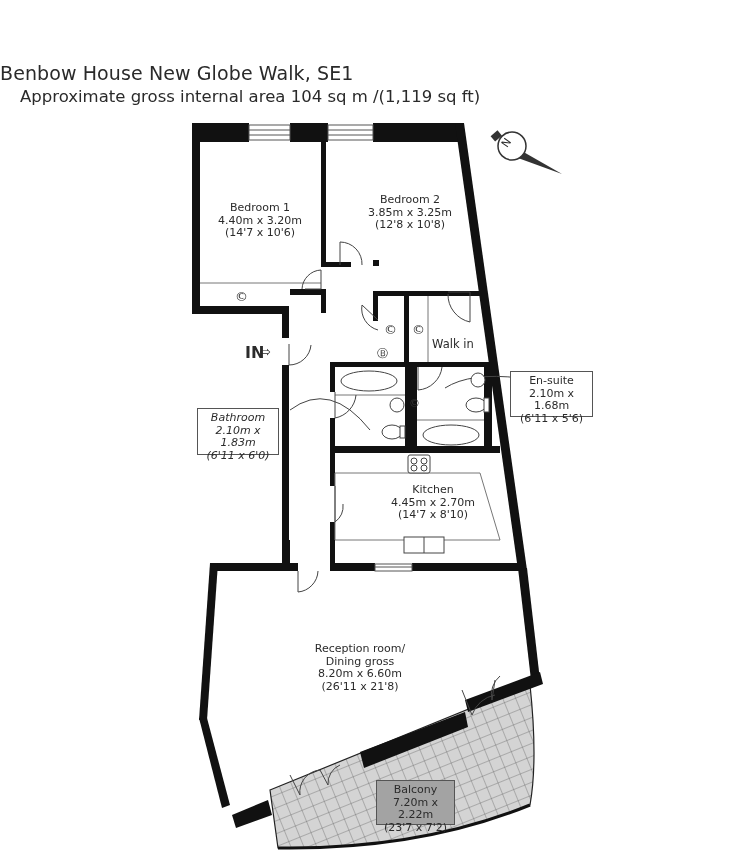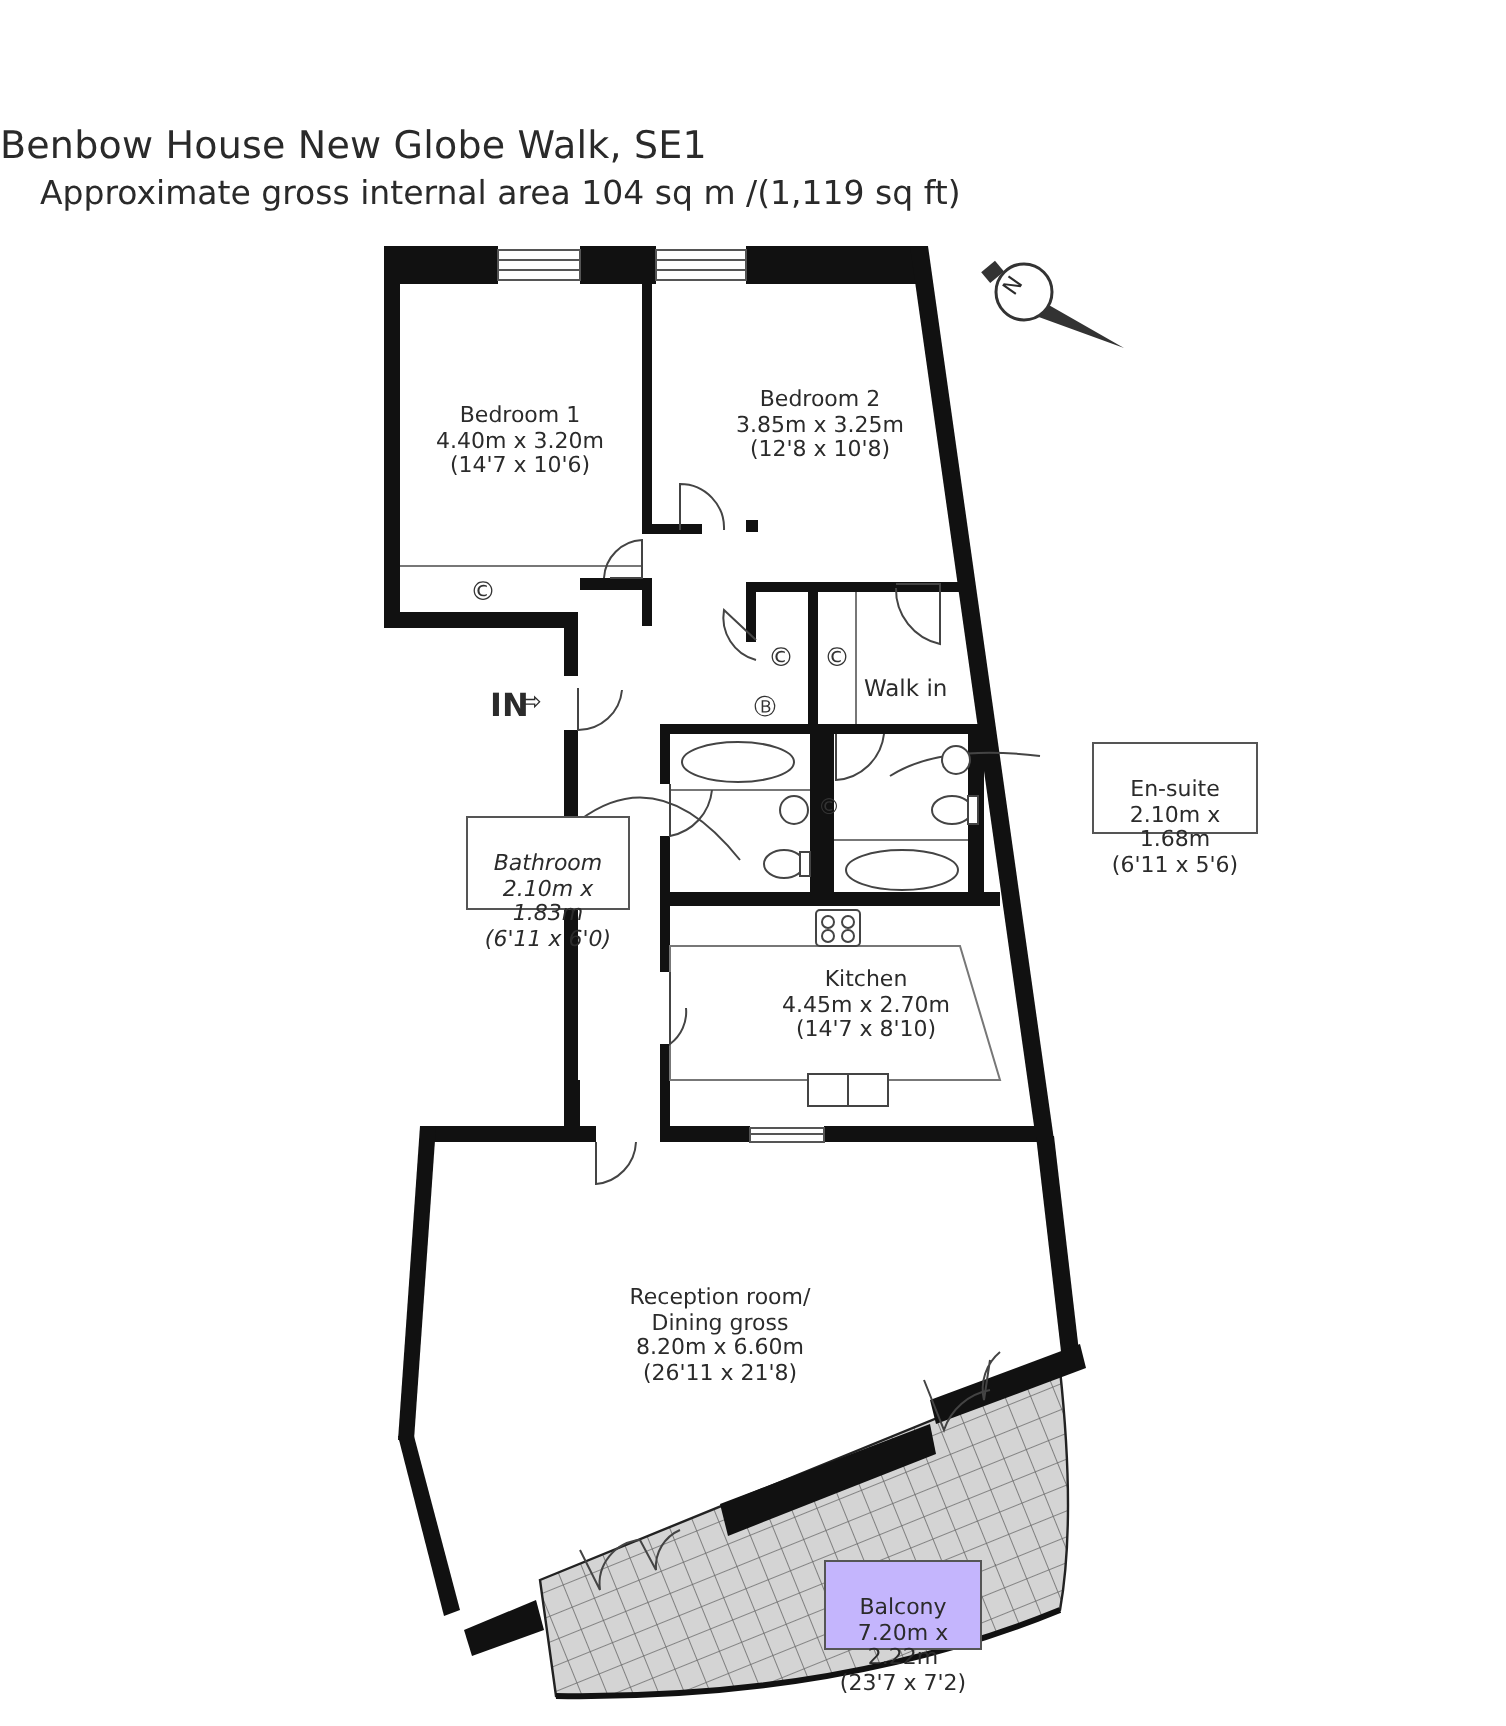--- a/index.html
+++ b/index.html
@@ -2,22 +2,22 @@
 <html><head>
 <meta charset="utf-8">
 <style>
   html, body { margin:0; padding:0; background:#ffffff; }
   body { width:753px; height:863px; position:relative; overflow:hidden; font-family:"DejaVu Sans", sans-serif; color:#1f1f1f; }
   .title { position:absolute; left:0; width:753px; text-align:left; color:#2a2a2a; }
   .title1 { top:62px; font-size:19px; letter-spacing:0.1px; }
   .title2 { top:87px; font-size:16.5px;padding-left:20px; }
   svg#plan { position:absolute; left:0; top:0; }
   .lbl { position:absolute; text-align:center; font-size:11px; line-height:12.5px; color:#2b2b2b; white-space:nowrap; }
-  .box { position:absolute; border:1px solid #555; background:#fff; text-align:center; font-size:11px; line-height:12.5px; color:#2b2b2b; box-sizing:border-box; padding-top:17px;margin-left:36px; }
-  .box.grey { background:#c4b5fd; }
+  .box { position:absolute; border:1px solid #555; background:#fff; text-align:center; font-size:11px; line-height:12.5px; color:#2b2b2b; box-sizing:border-box; padding-top:3px; }
+  .box.grey { background:#a3a3a3; }
   .cmark { position:absolute; font-size:13px; color:#333; }
 </style>
 </head>
 <body>
 
 <div class="title title1">Benbow House New Globe Walk, SE1</div>
 <div class="title title2">Approximate gross internal area 104 sq m /(1,119 sq ft)</div>
 
 <svg id="plan" width="753" height="863" viewBox="0 0 753 863">
   <defs>

